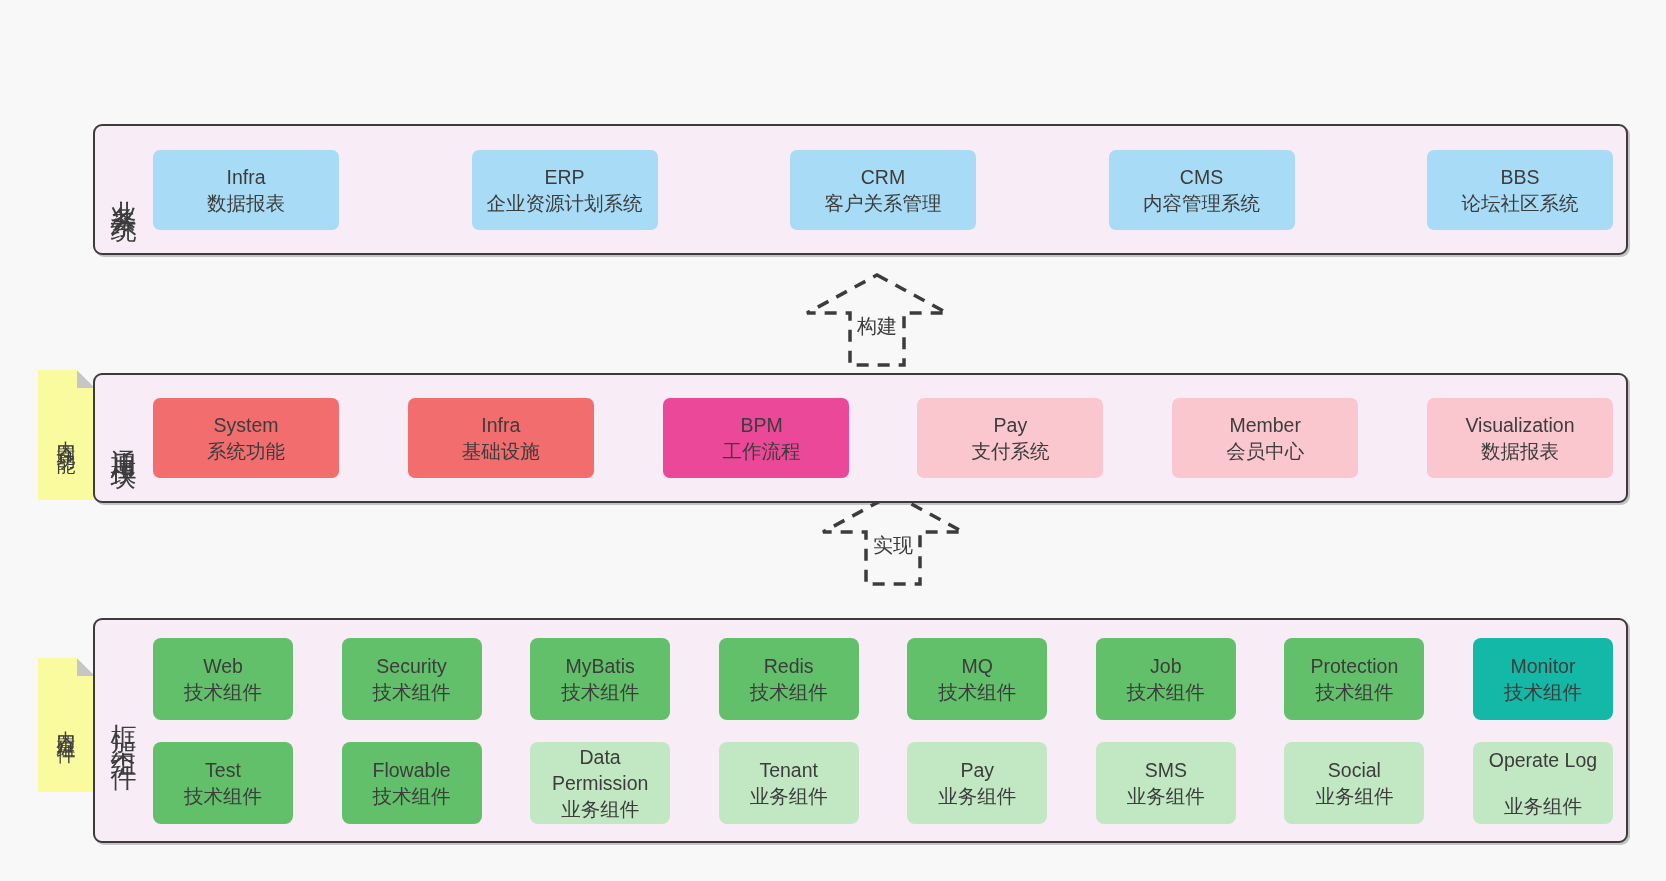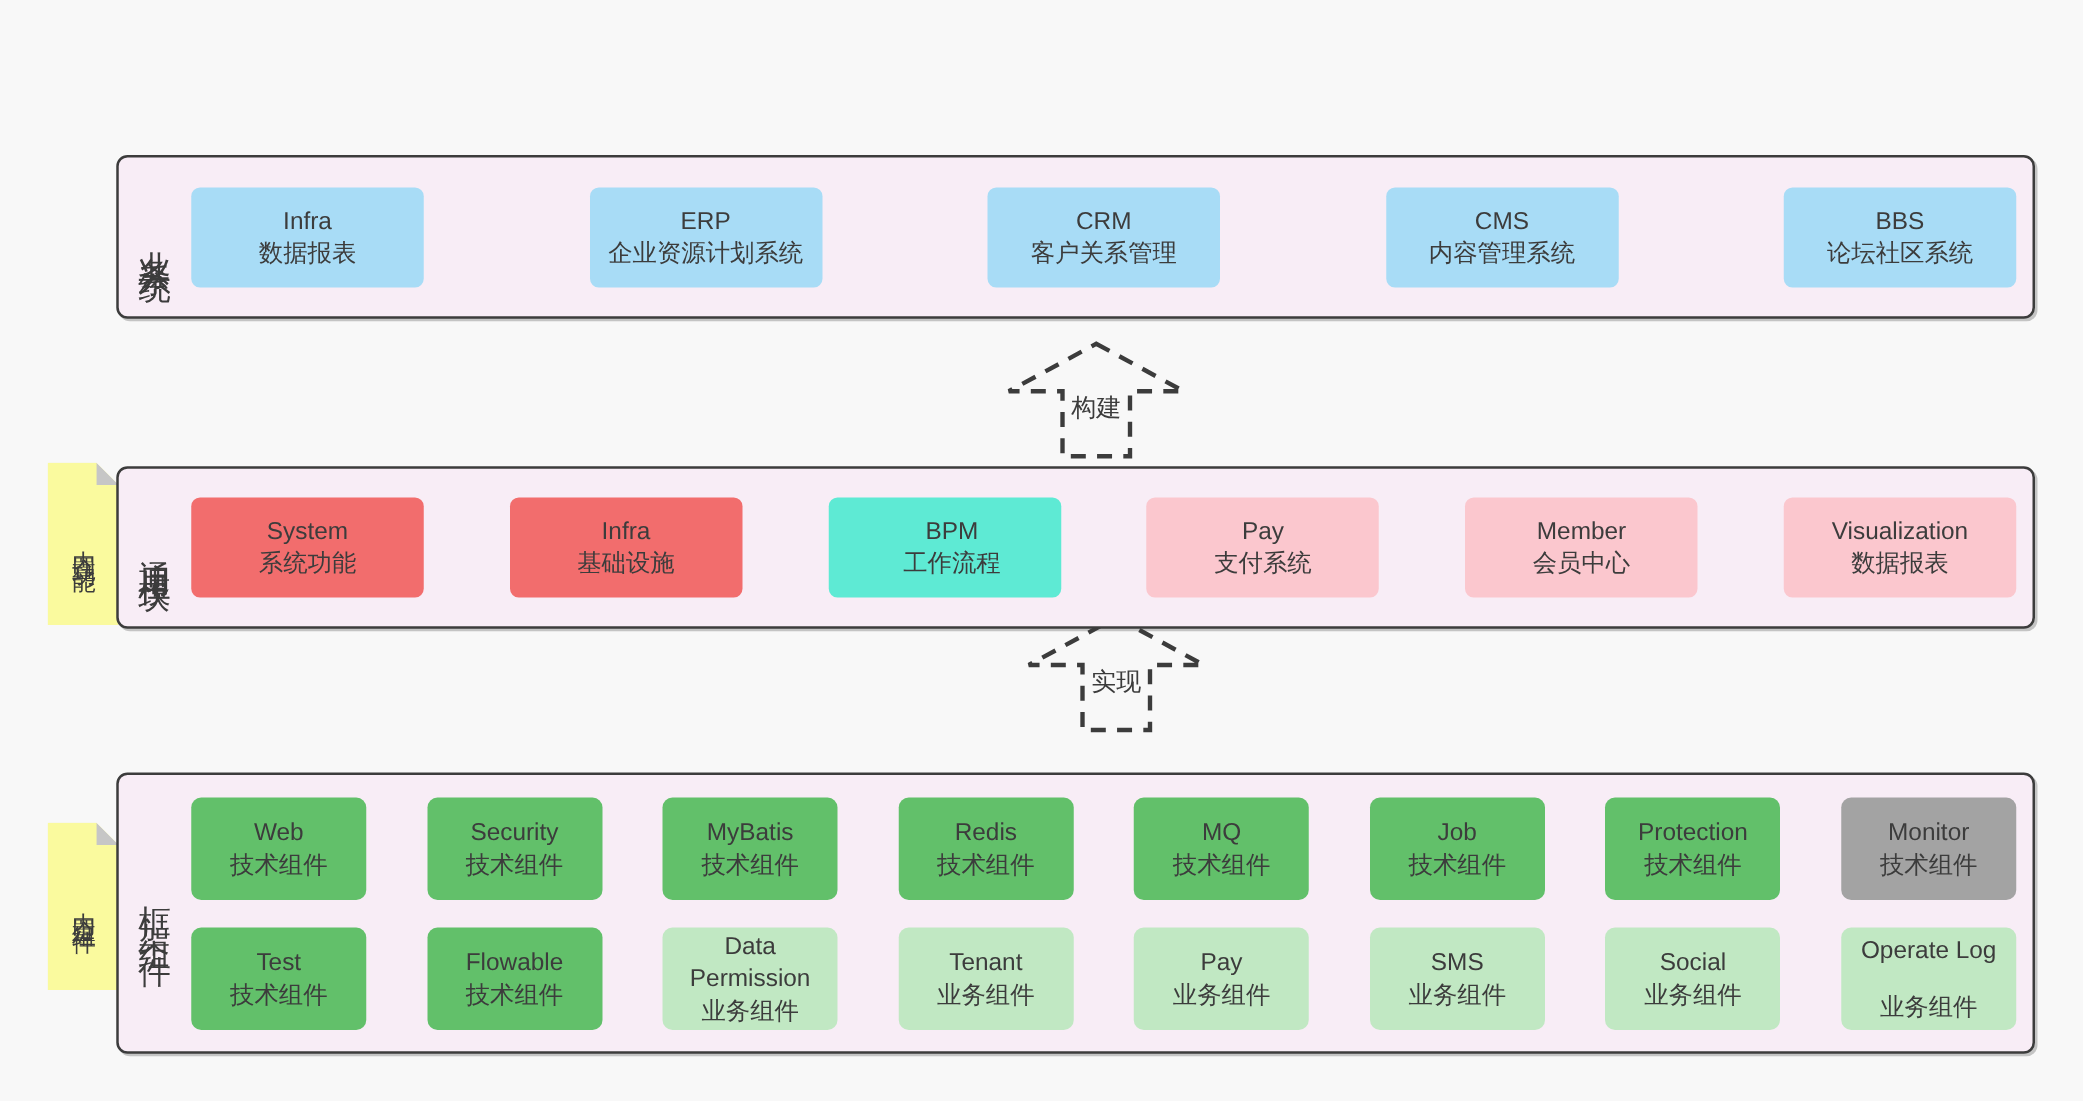--- a/index.html
+++ b/index.html
@@ -171,21 +171,21 @@
     <div class="band-rows">
         <div class="box-row">
           <div class="dbox" style="background: rgb(242, 109, 109);">
             <div>System</div>
             <div>系统功能</div>
           </div>
           <div class="dbox" style="background: rgb(242, 109, 109);">
             <div>Infra</div>
             <div>基础设施</div>
           </div>
-          <div class="dbox" style="background: #5eead4; padding-left: 16px;">
+          <div class="dbox" style="background: #ec4899; padding-left: 16px;">
             <div>BPM</div>
             <div>工作流程</div>
           </div>
           <div class="dbox" style="background: rgb(251, 199, 206);">
             <div>Pay</div>
             <div>支付系统</div>
           </div>
           <div class="dbox" style="background: rgb(251, 199, 206);">
             <div>Member</div>
             <div>会员中心</div>
@@ -225,21 +225,21 @@
             <div>技术组件</div>
           </div>
           <div class="dbox" style="background: rgb(98, 192, 106);">
             <div>Job</div>
             <div>技术组件</div>
           </div>
           <div class="dbox" style="background: rgb(98, 192, 106);">
             <div>Protection</div>
             <div>技术组件</div>
           </div>
-          <div class="dbox" style="background: #a3a3a3;">
+          <div class="dbox" style="background: #14b8a6;">
             <div>Monitor</div>
             <div>技术组件</div>
           </div>
         </div>
         <div class="box-row">
           <div class="dbox" style="background: rgb(98, 192, 106);">
             <div>Test</div>
             <div>技术组件</div>
           </div>
           <div class="dbox" style="background: rgb(98, 192, 106);">

